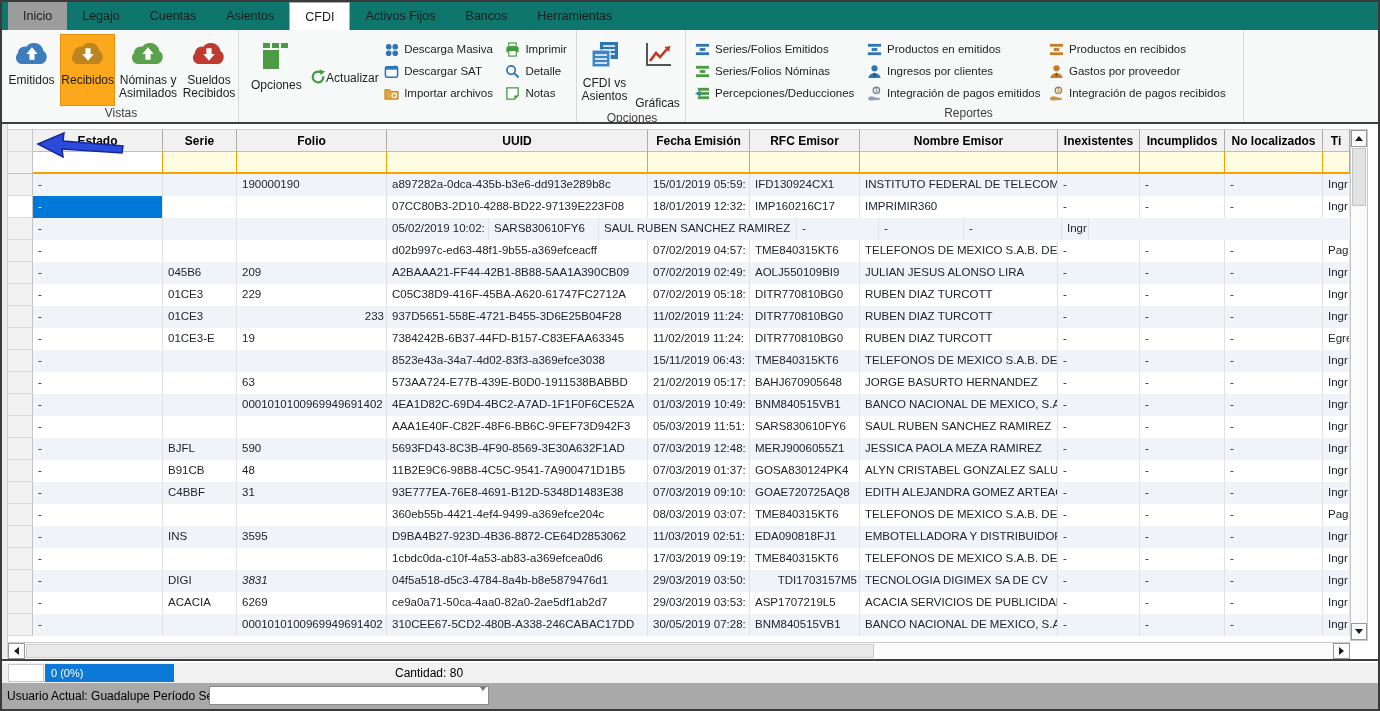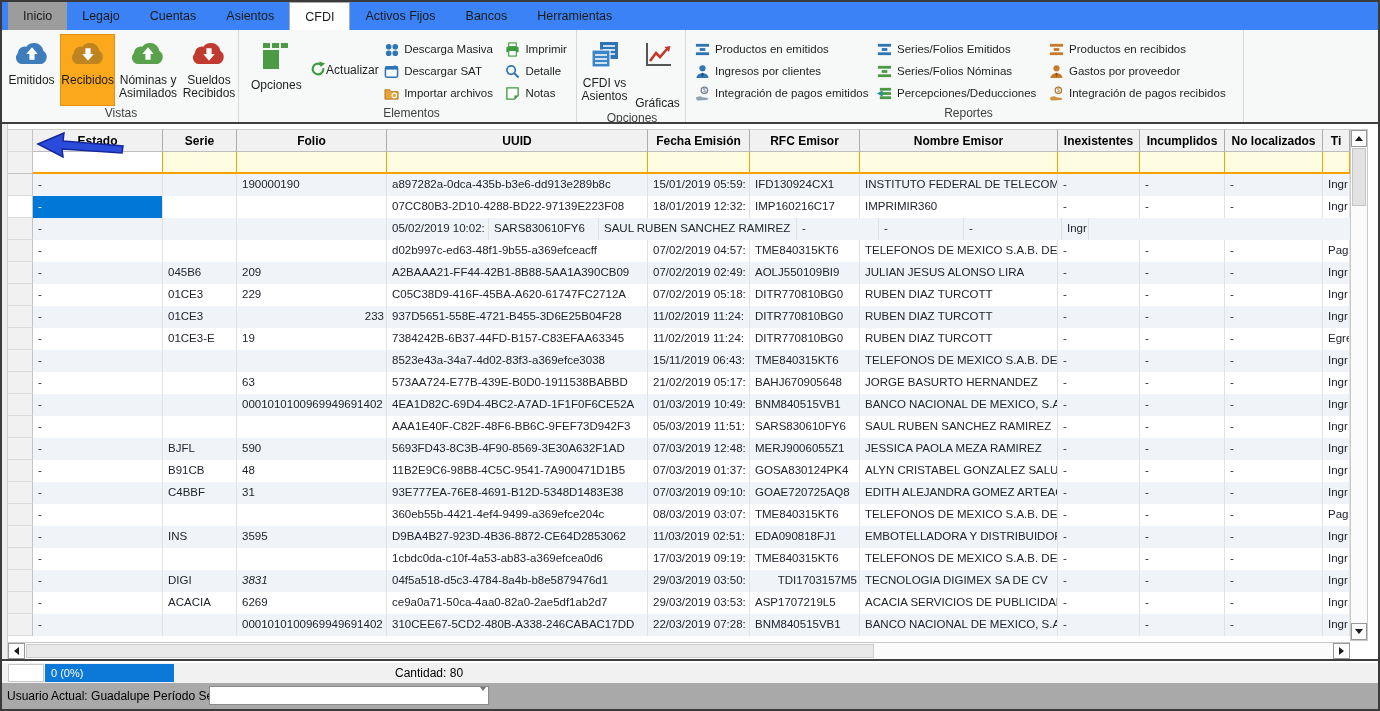--- a/index.html
+++ b/index.html
@@ -3,21 +3,21 @@
 <meta charset="utf-8">
 <style>
   html,body{margin:0;padding:0;background:#d9d9d9;}
   *{box-sizing:border-box;}
   .window{
     position:relative;width:1380px;height:711px;background:#fff;
     border:2px solid #3a3a3a;overflow:hidden;
     font-family:"Liberation Sans", sans-serif;color:#1b1b1b;
   }
   
-  .tabbar{position:absolute;left:0;top:0;right:0;height:28px;background:#3b82f6;display:flex;align-items:stretch;padding-left:6px;}
+  .tabbar{position:absolute;left:0;top:0;right:0;height:28px;background:#0f766e;display:flex;align-items:stretch;padding-left:6px;}
   .tab{display:flex;align-items:center;padding:0 15px;font-size:12.5px;color:#1b1b1b;cursor:default;}
   .tab.gray{background:#9c9c9c;}
   .tab.active{background:#fff;border:1px solid #ababab;border-bottom:none;position:relative;z-index:2;}
   
   .ribbon{position:absolute;left:0;top:28px;right:0;height:92px;background:#f7f8f8;display:flex;}
   .rgroup{height:100%;border-right:1px solid #d8d8d8;display:flex;flex-direction:column;padding-top:4px;}
   .rgroup-body{flex:1;display:flex;align-items:stretch;}
   .rgroup-caption{height:16px;text-align:center;font-size:12px;color:#3f3f3f;line-height:14px;}
   .big-btn{display:flex;flex-direction:column;align-items:center;padding-top:6px;margin:0 1px;border:1px solid transparent;}
   .big-btn .blbl{font-size:12px;text-align:center;line-height:13px;margin-top:4px;color:#1e1e1e;}
@@ -204,21 +204,20 @@
             <span class="sicon">
               <svg width="15" height="15" viewBox="0 0 16 16">
                   <path d="M2 2 H14 V10 L10 14 H2 Z" fill="#fff" stroke="#3e9b3e" stroke-width="1.4"></path>
                   <path d="M14 10 L10 10 L10 14 Z" fill="#3e9b3e"></path>
                 </svg>
             </span>
             <span>Notas</span>
           </div>
         </div>
       </div>
-      <div class="rgroup-caption">Elementos</div>
     </div>
 
     <div class="rgroup" style="width:109px;padding-left:2px;">
       <div class="rgroup-body">
         <div class="big-btn" style="width:50px;">
           <span>
             <svg width="30" height="28" viewBox="0 0 30 28">
                 <rect x="10" y="1" width="18" height="17" fill="#2e75b6"></rect>
                 <line x1="13" y1="5" x2="25" y2="5" stroke="#fff" stroke-width="1.5"></line>
                 <line x1="13" y1="9" x2="25" y2="9" stroke="#fff" stroke-width="1.5"></line>
@@ -240,52 +239,20 @@
               </svg>
           </span>
           <span class="blbl">Gráficas</span>
         </div>
       </div>
       <div class="rgroup-caption">Opciones</div>
     </div>
 
     <div class="rgroup" style="width:558px;padding-left:8px;">
       <div class="rgroup-body">
-        <div class="scol" style="width:182px;">
-          <div class="sbtn">
-            <span class="sicon">
-              <svg width="15" height="15" viewBox="0 0 16 16">
-                  <rect x="1" y="2" width="14" height="3" fill="#2e75b6"></rect>
-                  <rect x="5" y="6.5" width="6" height="3" fill="#2e75b6"></rect>
-                  <rect x="1" y="11" width="14" height="3" fill="#2e75b6"></rect>
-                </svg>
-            </span>
-            <span>Productos en emitidos</span>
-          </div>
-          <div class="sbtn">
-            <span class="sicon">
-              <svg width="15" height="15" viewBox="0 0 16 16">
-                  <circle cx="8" cy="4.5" r="3.3" fill="#2e75b6"></circle>
-                  <path d="M1.5 15 a6.5 5.5 0 0 1 13 0 Z" fill="#2e75b6"></path>
-                  <polygon points="8,9 9.3,11 8,14.5 6.7,11" fill="#1b4a77"></polygon>
-                </svg>
-            </span>
-            <span>Ingresos por clientes</span>
-          </div>
-          <div class="sbtn">
-            <span class="sicon">
-              <svg width="15" height="15" viewBox="0 0 16 16">
-                  <circle cx="10" cy="4.5" r="3.4" fill="none" stroke="#6a7f91" stroke-width="1.4"></circle>
-                  <text x="10" y="6.6" font-size="5.5" text-anchor="middle" fill="#6a7f91">$</text>
-                  <path d="M1 12.5 q3.5 -3 7 -0.5 l5.5 0.7 q1.5 1.8 -1.5 2.3 l-8 0.5 q-3 0 -3 -3 Z" fill="#8fa3b3"></path>
-                </svg>
-            </span>
-            <span>Integración de pagos emitidos</span>
-          </div>
-        </div>
         <div class="scol" style="width:172px;">
           <div class="sbtn">
             <span class="sicon">
               <svg width="15" height="15" viewBox="0 0 16 16">
                   <rect x="1" y="2" width="14" height="3" fill="#2e75b6"></rect>
                   <rect x="5" y="6.5" width="6" height="3" fill="#2e75b6"></rect>
                   <rect x="1" y="11" width="14" height="3" fill="#2e75b6"></rect>
                 </svg>
             </span>
             <span>Series/Folios Emitidos</span>
@@ -303,20 +270,52 @@
           <div class="sbtn">
             <span class="sicon">
               <svg width="15" height="15" viewBox="0 0 16 16">
                   <rect x="3" y="2" width="12" height="3" fill="#4c9a44"></rect>
                   <rect x="3" y="6.5" width="12" height="3" fill="#4c9a44"></rect>
                   <rect x="3" y="11" width="12" height="3" fill="#4c9a44"></rect>
                   <polygon points="0,8 6,4.5 6,11.5" fill="#2e8f8f"></polygon>
                 </svg>
             </span>
             <span>Percepciones/Deducciones</span>
+          </div>
+        </div>
+        <div class="scol" style="width:182px;">
+          <div class="sbtn">
+            <span class="sicon">
+              <svg width="15" height="15" viewBox="0 0 16 16">
+                  <rect x="1" y="2" width="14" height="3" fill="#2e75b6"></rect>
+                  <rect x="5" y="6.5" width="6" height="3" fill="#2e75b6"></rect>
+                  <rect x="1" y="11" width="14" height="3" fill="#2e75b6"></rect>
+                </svg>
+            </span>
+            <span>Productos en emitidos</span>
+          </div>
+          <div class="sbtn">
+            <span class="sicon">
+              <svg width="15" height="15" viewBox="0 0 16 16">
+                  <circle cx="8" cy="4.5" r="3.3" fill="#2e75b6"></circle>
+                  <path d="M1.5 15 a6.5 5.5 0 0 1 13 0 Z" fill="#2e75b6"></path>
+                  <polygon points="8,9 9.3,11 8,14.5 6.7,11" fill="#1b4a77"></polygon>
+                </svg>
+            </span>
+            <span>Ingresos por clientes</span>
+          </div>
+          <div class="sbtn">
+            <span class="sicon">
+              <svg width="15" height="15" viewBox="0 0 16 16">
+                  <circle cx="10" cy="4.5" r="3.4" fill="none" stroke="#6a7f91" stroke-width="1.4"></circle>
+                  <text x="10" y="6.6" font-size="5.5" text-anchor="middle" fill="#6a7f91">$</text>
+                  <path d="M1 12.5 q3.5 -3 7 -0.5 l5.5 0.7 q1.5 1.8 -1.5 2.3 l-8 0.5 q-3 0 -3 -3 Z" fill="#8fa3b3"></path>
+                </svg>
+            </span>
+            <span>Integración de pagos emitidos</span>
           </div>
         </div>
         <div class="scol" style="width:190px;">
           <div class="sbtn">
             <span class="sicon">
               <svg width="15" height="15" viewBox="0 0 16 16">
                   <rect x="1" y="2" width="14" height="3" fill="#c77b29"></rect>
                   <rect x="5" y="6.5" width="6" height="3" fill="#c77b29"></rect>
                   <rect x="1" y="11" width="14" height="3" fill="#c77b29"></rect>
                 </svg>
@@ -660,21 +659,21 @@
           <div class="gcell" style="width: 85px;">-</div>
           <div class="gcell" style="width: 98px;">-</div>
           <div class="gcell" style="width: 27px;">Ingr</div>
         </div>
         <div class="grow alt">
           <div class="gcell rowsel" style="width: 25px;"></div>
           <div class="gcell" style="width: 130px;">-</div>
           <div class="gcell" style="width: 74px;"></div>
           <div class="gcell" style="width: 150px;">0001010100969949691402</div>
           <div class="gcell" style="width: 261px;">310CEE67-5CD2-480B-A338-246CABAC17DD</div>
-          <div class="gcell" style="width: 102px;">22/03/2019 07:28:</div>
+          <div class="gcell" style="width: 102px;">30/05/2019 07:28:</div>
           <div class="gcell" style="width: 110px;">BNM840515VB1</div>
           <div class="gcell" style="width: 198px;">BANCO NACIONAL DE MEXICO, S.A.</div>
           <div class="gcell" style="width: 82px;">-</div>
           <div class="gcell" style="width: 85px;">-</div>
           <div class="gcell" style="width: 98px;">-</div>
           <div class="gcell" style="width: 27px;">Ingr</div>
         </div>
       </div>
 
     <div class="vscroll">

